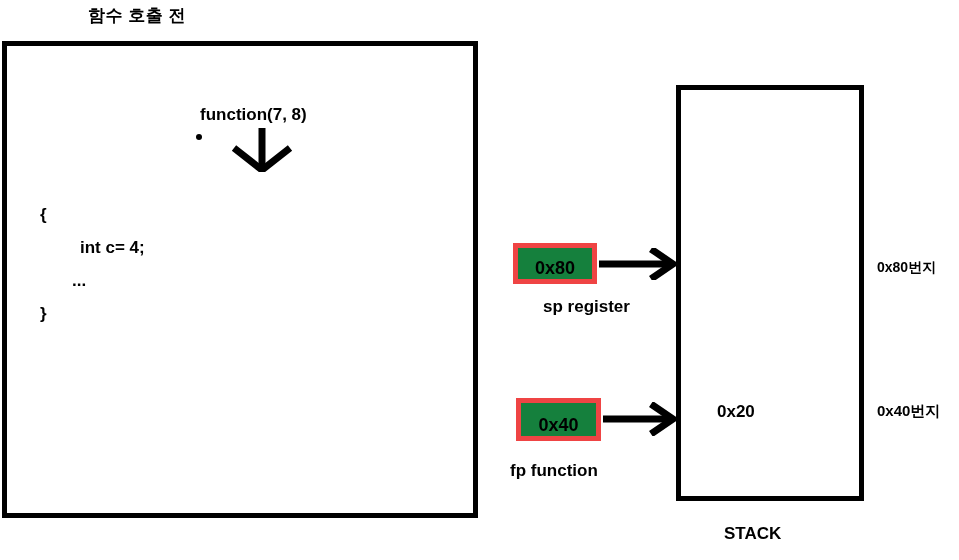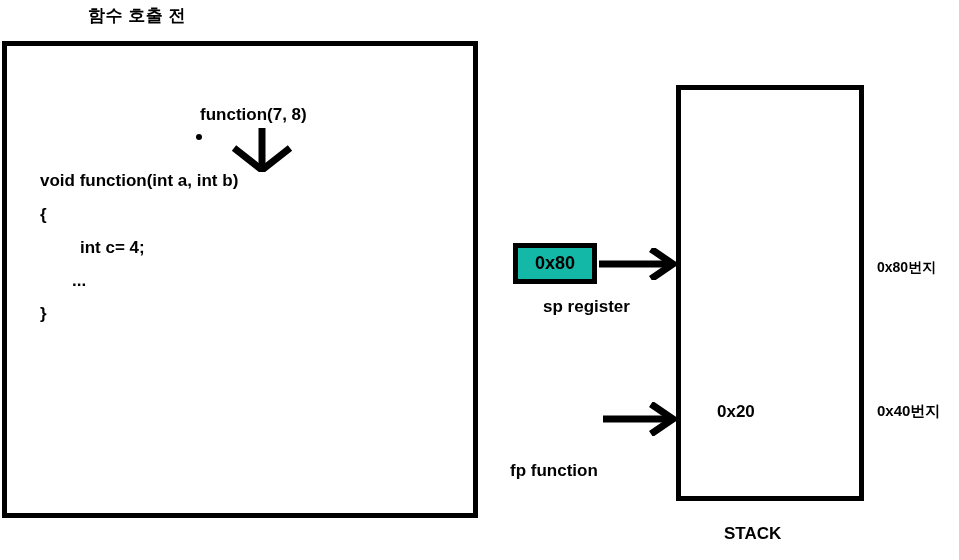--- a/index.html
+++ b/index.html
@@ -71,25 +71,25 @@
     position: absolute;
     left: 226px;
     top: 126px;
     width: 72px;
     height: 46px;
   }
 
   
   .reg-box {
     position: absolute;
-    border: 5px solid #000000;
+    border: 5px solid #ef4444;
     box-sizing: border-box;
-    background: #14b8a6;
+    background: #15803d;
     display: flex;
-    align-items: center;
+    align-items: flex-end;
     justify-content: center;
   }
   .reg-value {
     position: static;
     font-size: 18px;
     font-weight: bold;
     color: #000;
     font-family: "Liberation Sans", sans-serif;
   }
   #sp-box { left: 513px; top: 243px; width: 84px; height: 41px; }
@@ -132,38 +132,40 @@
   <div class="txt code-line" id="call-expression">function(7, 8)</div>
   <div id="call-dot"></div>
 
   <span id="down-arrow">
     <svg width="72" height="46" viewBox="0 0 72 46" xmlns="http://www.w3.org/2000/svg">
       <line x1="36" y1="2" x2="36" y2="41" stroke="#000" stroke-width="7"></line>
       <polyline points="8,22 36,44 64,22" fill="none" stroke="#000" stroke-width="7" stroke-linecap="butt" stroke-linejoin="miter"></polyline>
     </svg>
   </span>
 
-  <div class="txt code-line" id="fn-signature">void function(int a, int b)</div>
   <div class="txt code-line" id="brace-open">{</div>
   <div class="txt code-line" id="decl-c">int c= 4;</div>
   <div class="txt code-line" id="ellipsis">...</div>
   <div class="txt code-line" id="brace-close">}</div>
 
   <div class="reg-box" id="sp-box">
     <span class="reg-value">0x80</span>
   </div>
   <div class="txt" id="sp-label">sp register</div>
 
   <span id="sp-arrow">
     <svg width="80" height="32" viewBox="0 0 80 32" xmlns="http://www.w3.org/2000/svg">
       <line x1="2" y1="16" x2="72" y2="16" stroke="#000" stroke-width="7"></line>
       <polyline points="54,1 76,16 54,31" fill="none" stroke="#000" stroke-width="7" stroke-linecap="butt" stroke-linejoin="miter"></polyline>
     </svg>
   </span>
 
+  <div class="reg-box" id="fp-box">
+    <span class="reg-value">0x40</span>
+  </div>
   <div class="txt" id="fp-label">fp function</div>
 
   <span id="fp-arrow">
     <svg width="76" height="34" viewBox="0 0 76 34" xmlns="http://www.w3.org/2000/svg">
       <line x1="2" y1="17" x2="68" y2="17" stroke="#000" stroke-width="7"></line>
       <polyline points="50,2 72,17 50,32" fill="none" stroke="#000" stroke-width="7" stroke-linecap="butt" stroke-linejoin="miter"></polyline>
     </svg>
   </span>
 
   <div id="stack-box"></div>

